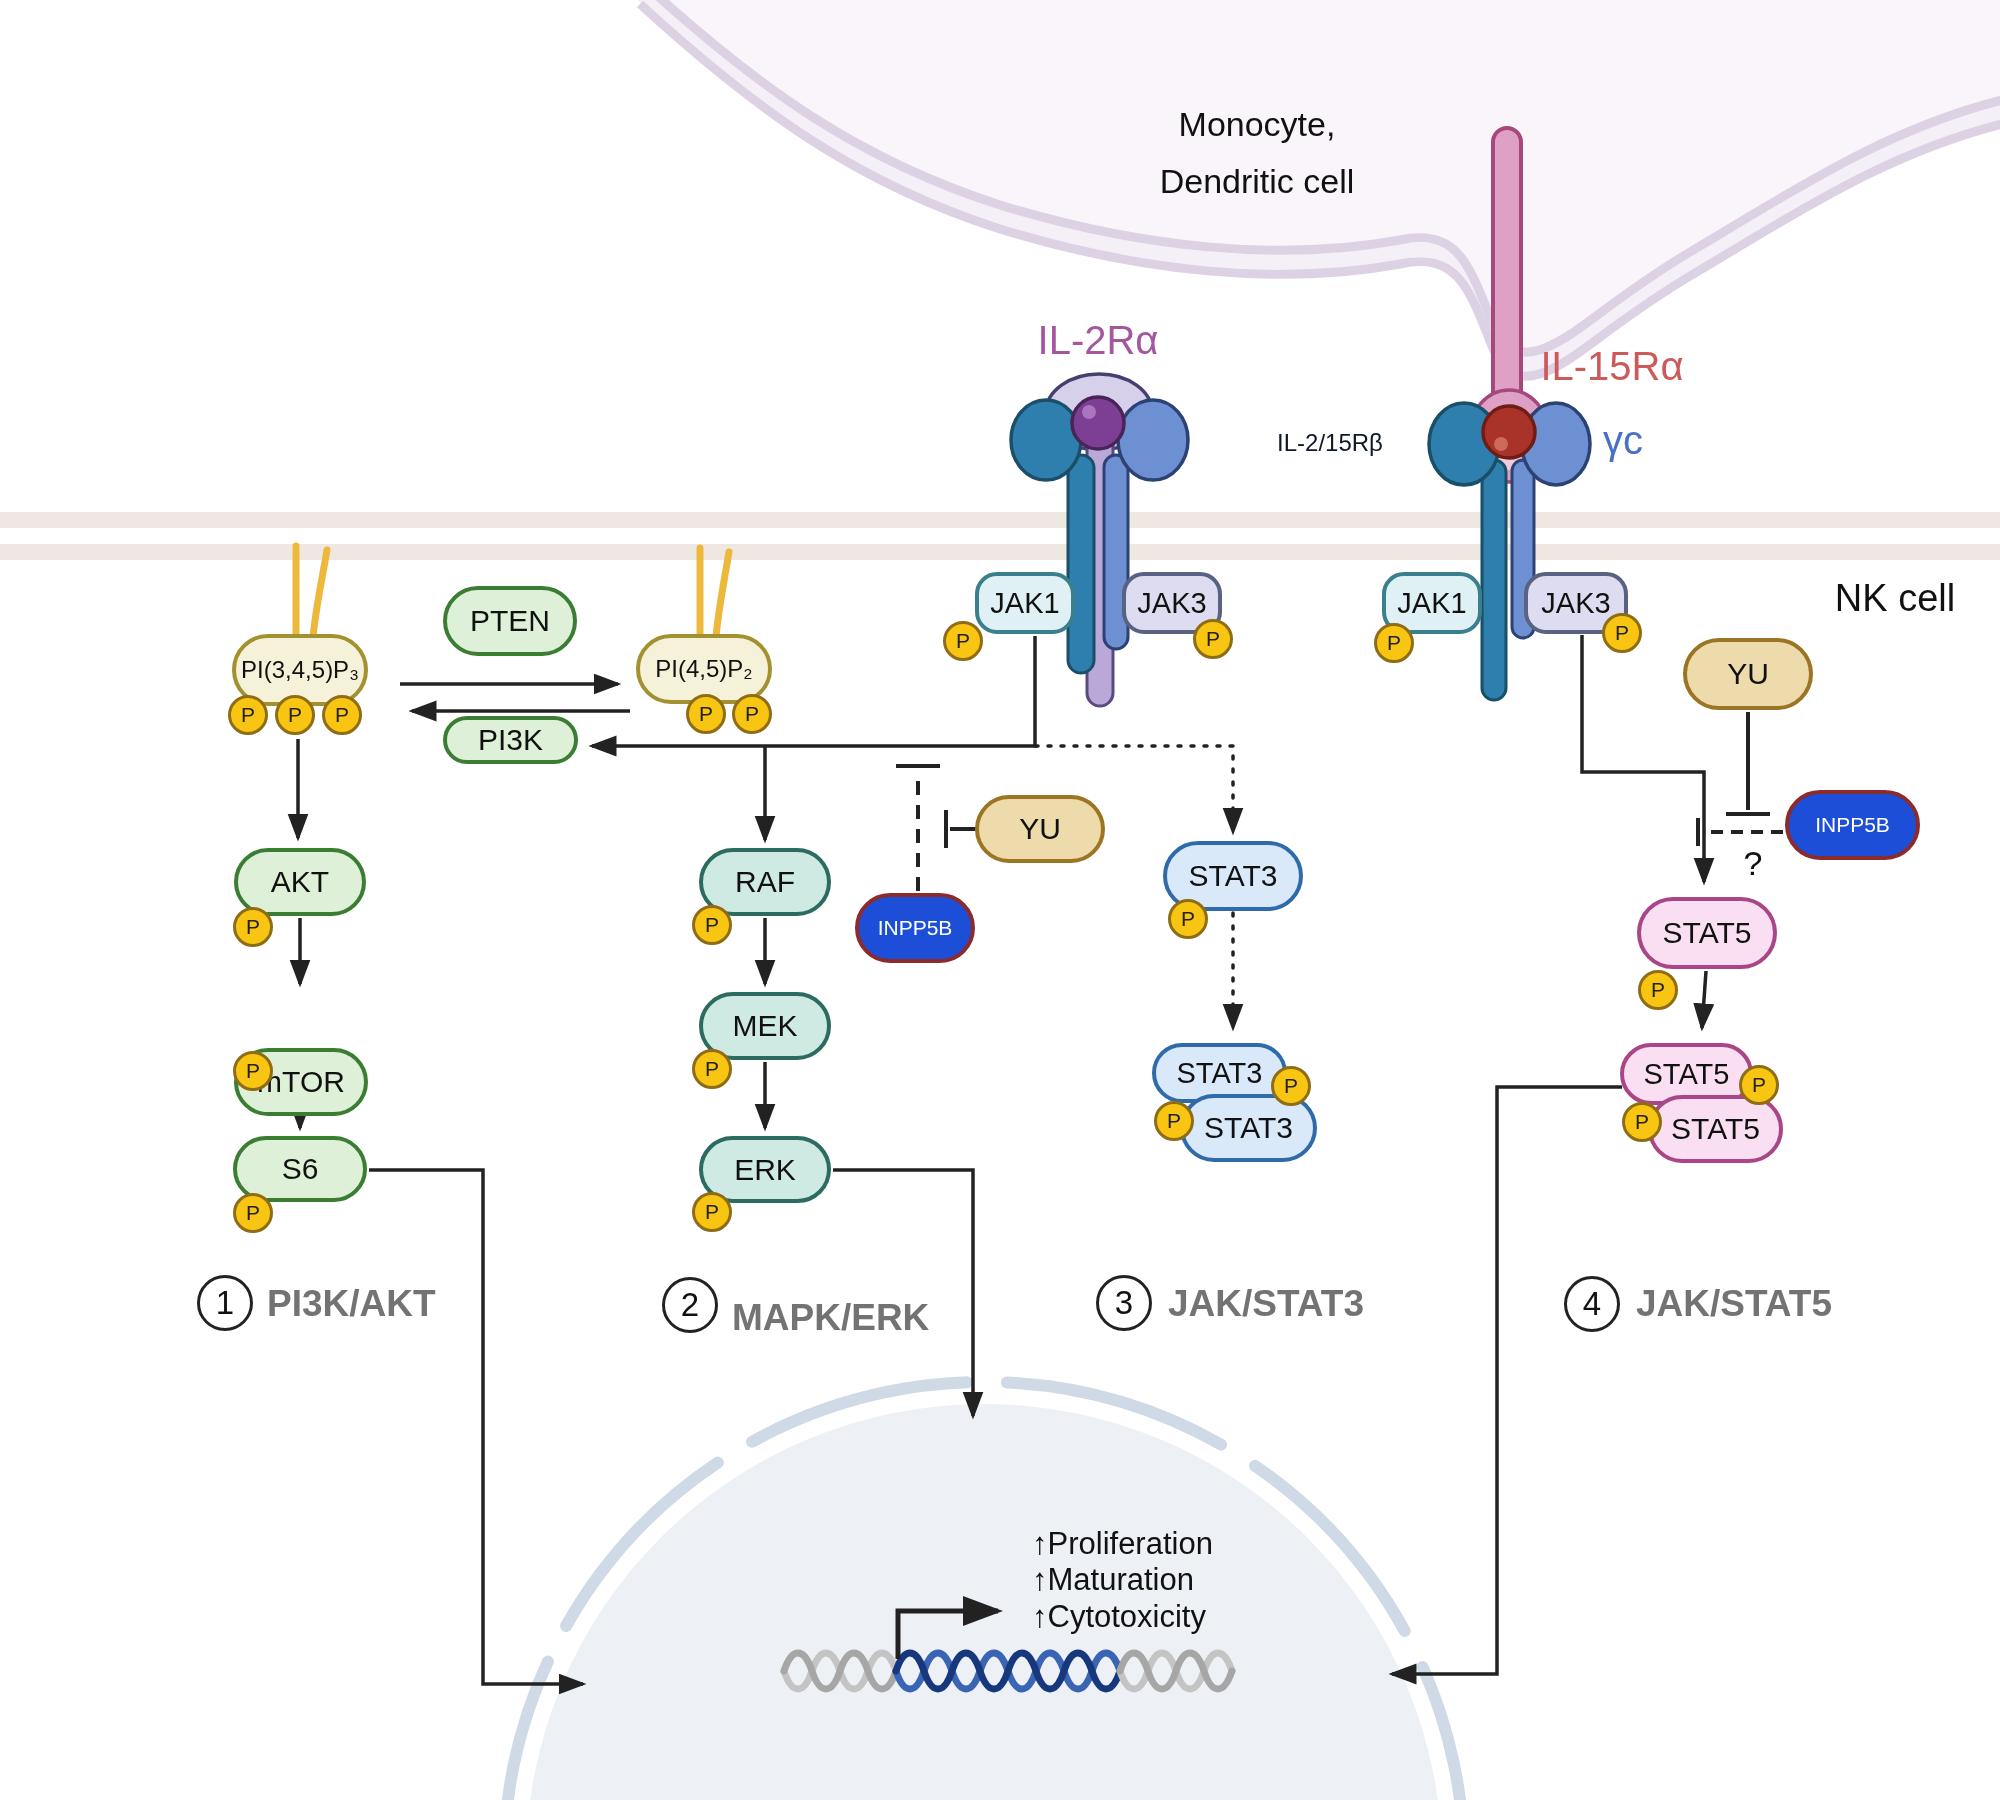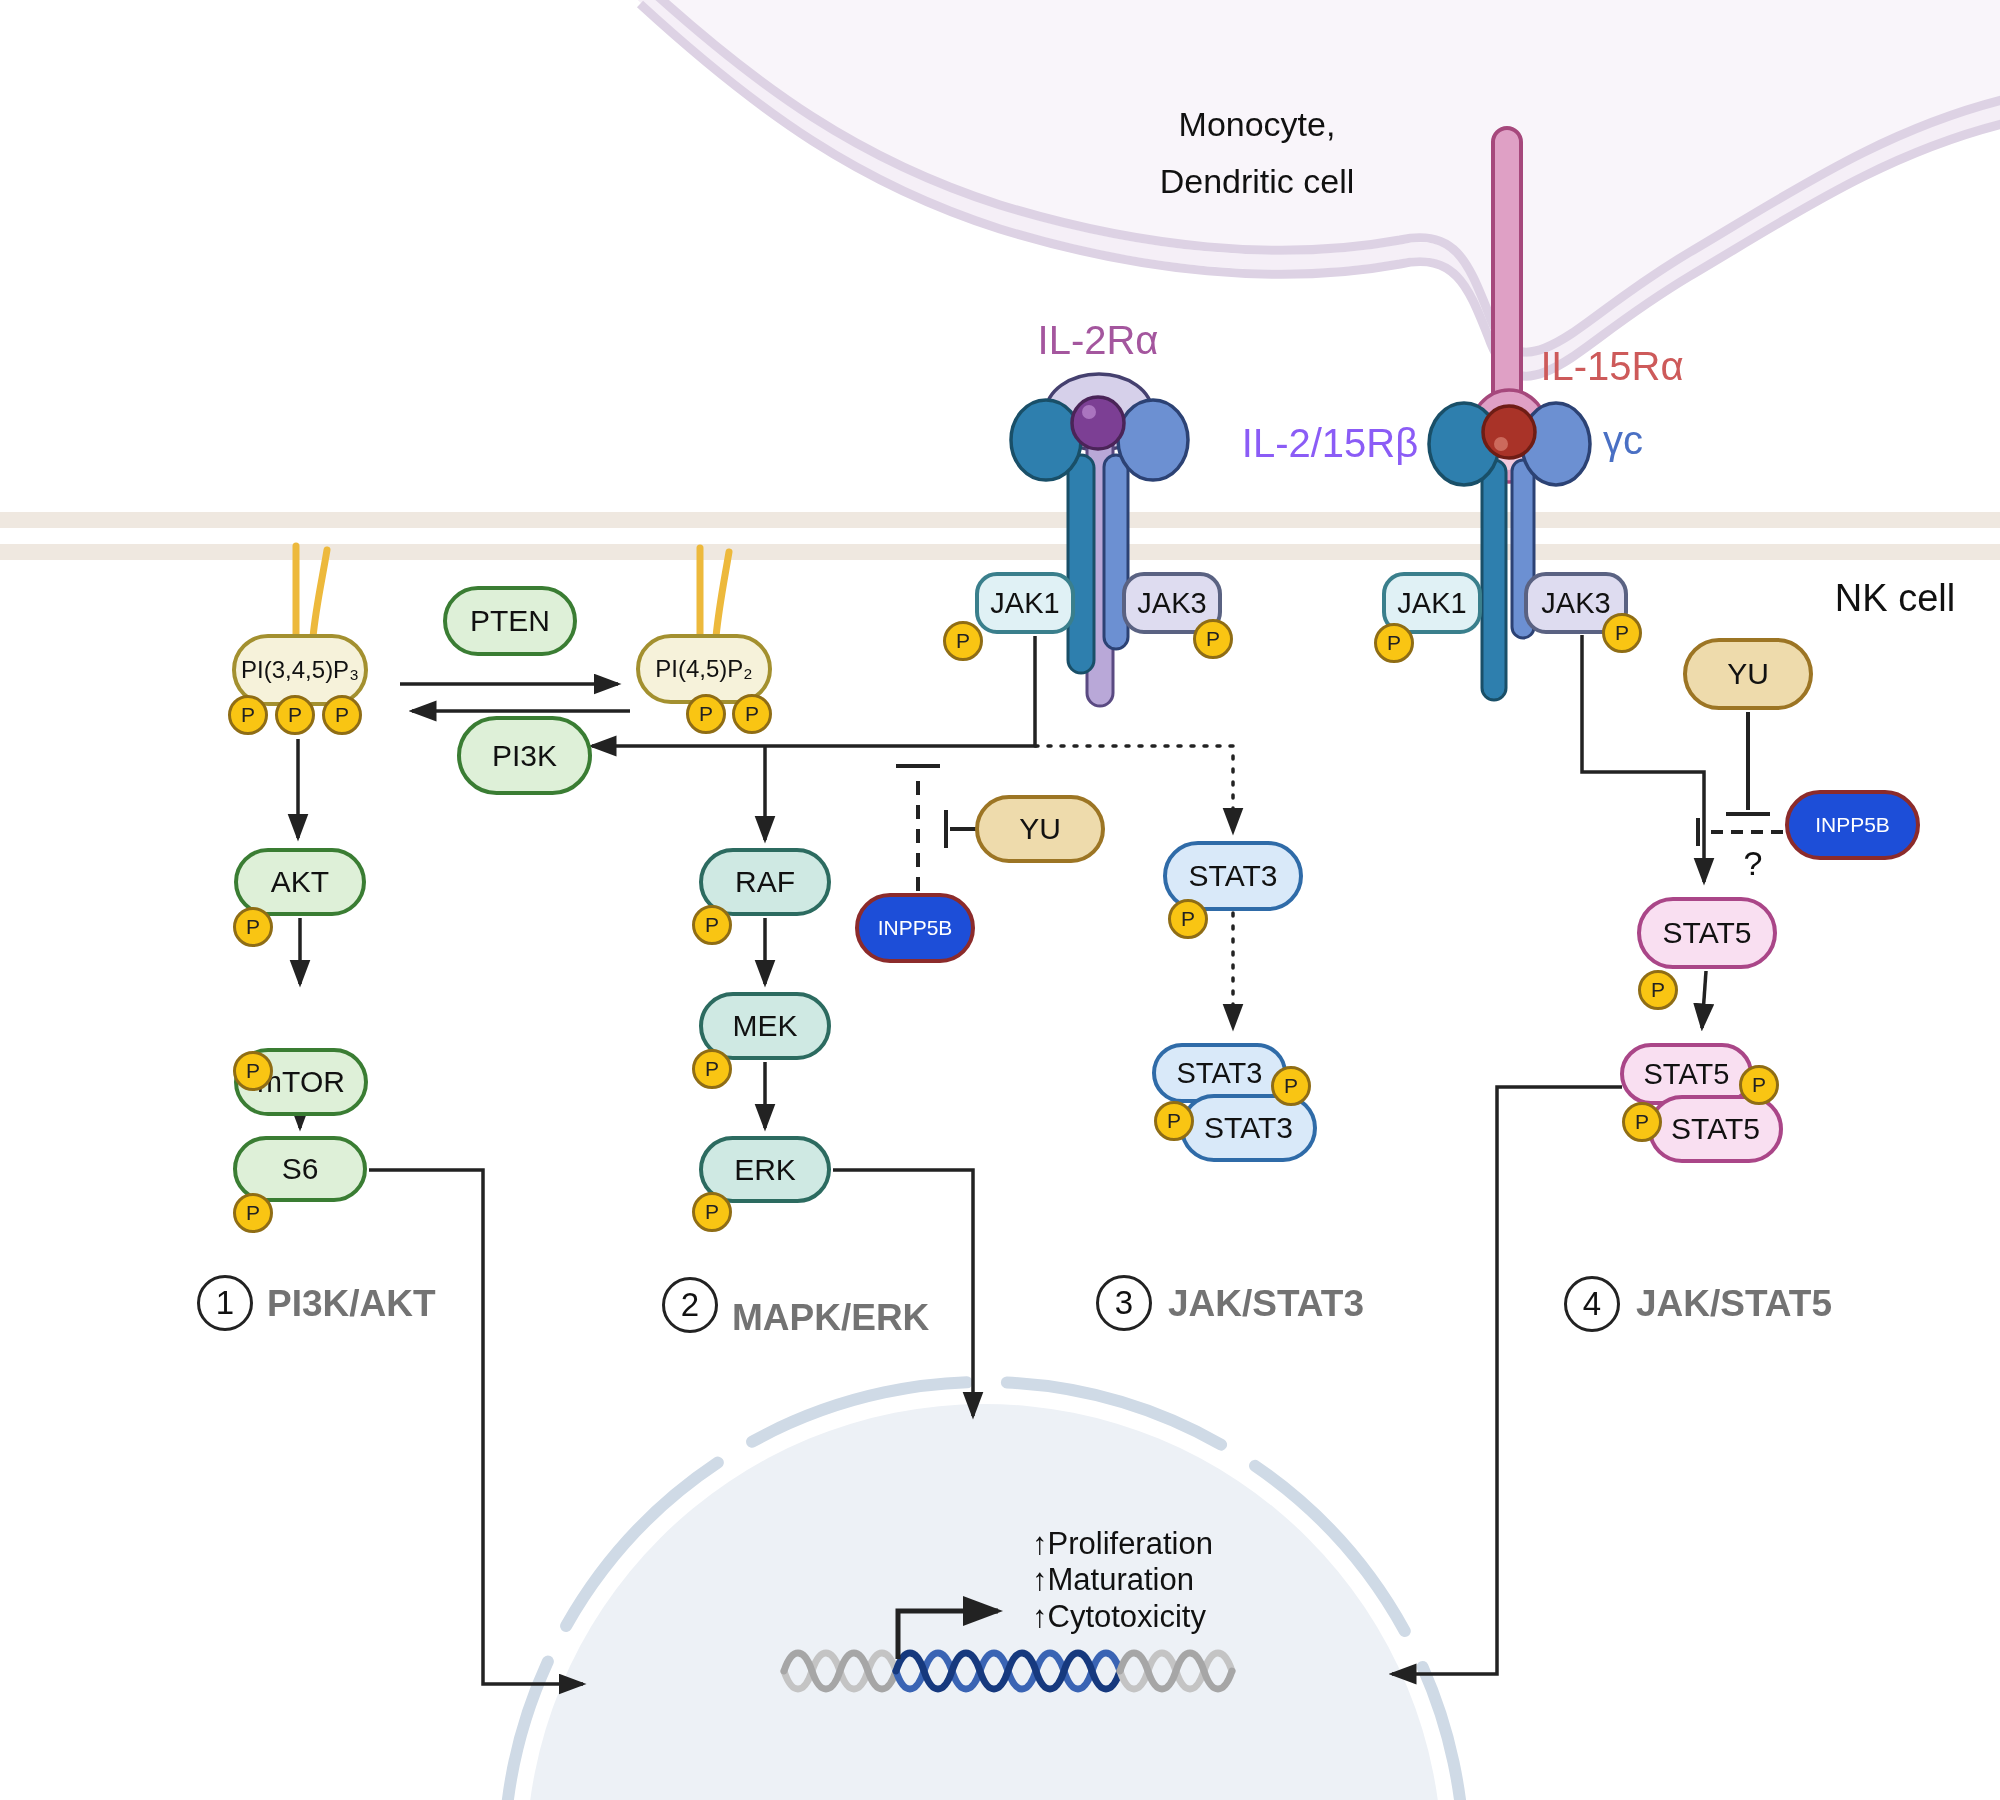--- a/index.html
+++ b/index.html
@@ -132,33 +132,33 @@
 
   <path d="M 898,1659 V 1611 H 998" fill="none" stroke="#222" stroke-width="5" marker-end="url(#ah)"></path>
 </svg>
 
 <div class="lbl" style="left:1257px;top:124px;font-size:34px;">Monocyte,</div>
 <div class="lbl" style="left:1257px;top:181px;font-size:34px;">Dendritic cell</div>
 <div class="lbl" style="left:1895px;top:598px;font-size:38px;">NK cell</div>
 
 <div class="lbl" style="left:1098px;top:340px;font-size:40px;color:#a4569e;">IL-2Rα</div>
 <div class="lbl" style="left:1612px;top:366px;font-size:40px;color:#cd5a5a;">IL-15Rα</div>
-<div class="lbl" style="left:1330px;top:443px;font-size:40px;color:#8b5cf6;">IL-2/15Rβ</div>
+<div class="lbl" style="left:1330px;top:443px;font-size:24px;color:#0f172a;">IL-2/15Rβ</div>
 <div class="lbl" style="left:1623px;top:440px;font-size:40px;color:#4a70c4;">γc</div>
 <div class="lbl" style="left:1753px;top:863px;font-size:34px;">?</div>
 
 <div class="jak jak1" style="left:975px;top:572px;width:100px;height:62px;">JAK1</div>
 <div class="jak jak3" style="left:1122px;top:572px;width:100px;height:62px;">JAK3</div>
 <div class="jak jak1" style="left:1382px;top:572px;width:100px;height:62px;">JAK1</div>
 <div class="jak jak3" style="left:1524px;top:572px;width:104px;height:62px;">JAK3</div>
 
 <div class="pill cream" style="left:232px;top:634px;width:136px;height:72px;">PI(3,4,5)P₃</div>
 <div class="pill cream" style="left:636px;top:634px;width:136px;height:70px;">PI(4,5)P₂</div>
 <div class="pill green" style="left:443px;top:586px;width:134px;height:70px;">PTEN</div>
-<div class="pill green" style="left:457px;top:716px;width:135px;height:79px;">PI3K</div>
+<div class="pill green" style="left:443px;top:716px;width:135px;height:48px;">PI3K</div>
 
 <div class="pill green" style="left:234px;top:848px;width:132px;height:68px;">AKT</div>
 <div class="pill green" style="left:234px;top:1048px;width:134px;height:68px;">mTOR</div>
 <div class="pill green" style="left:233px;top:1136px;width:134px;height:66px;">S6</div>
 
 <div class="pill teal" style="left:699px;top:848px;width:132px;height:68px;">RAF</div>
 <div class="pill teal" style="left:699px;top:992px;width:132px;height:68px;">MEK</div>
 <div class="pill teal" style="left:699px;top:1136px;width:132px;height:67px;">ERK</div>
 
 <div class="pill tan" style="left:975px;top:795px;width:130px;height:68px;">YU</div>

